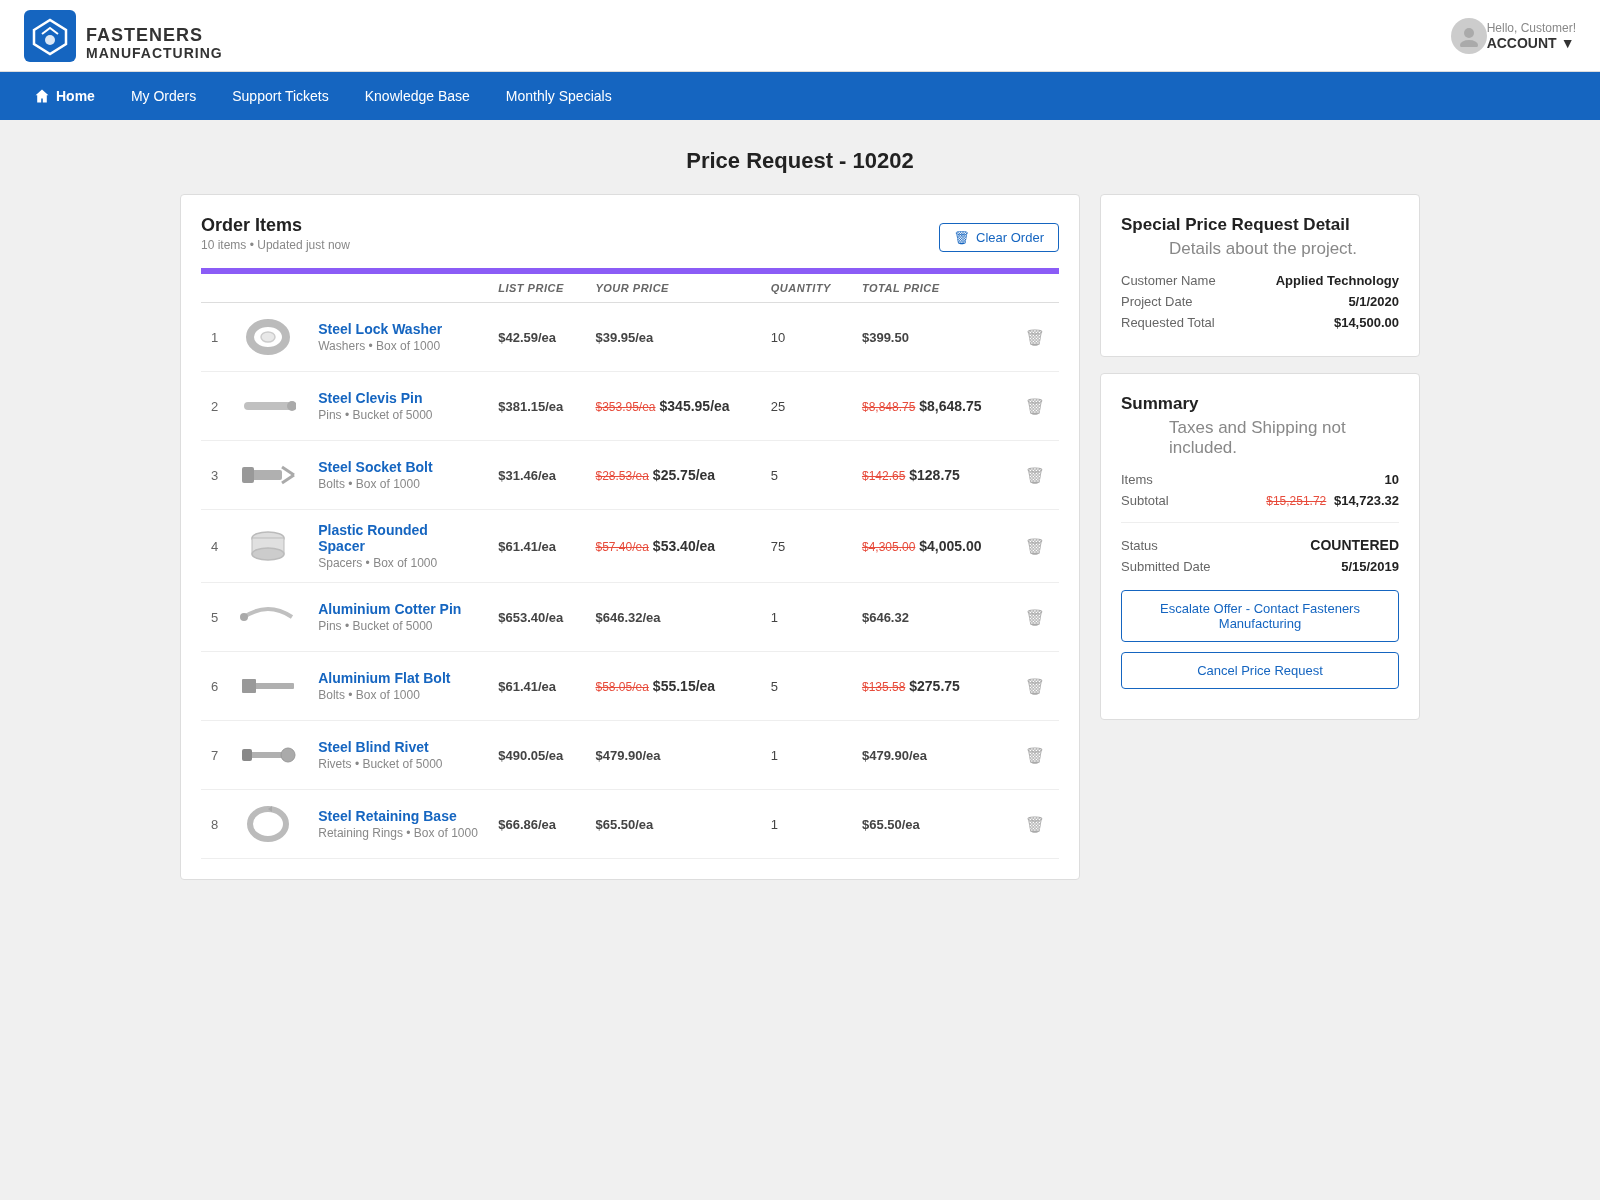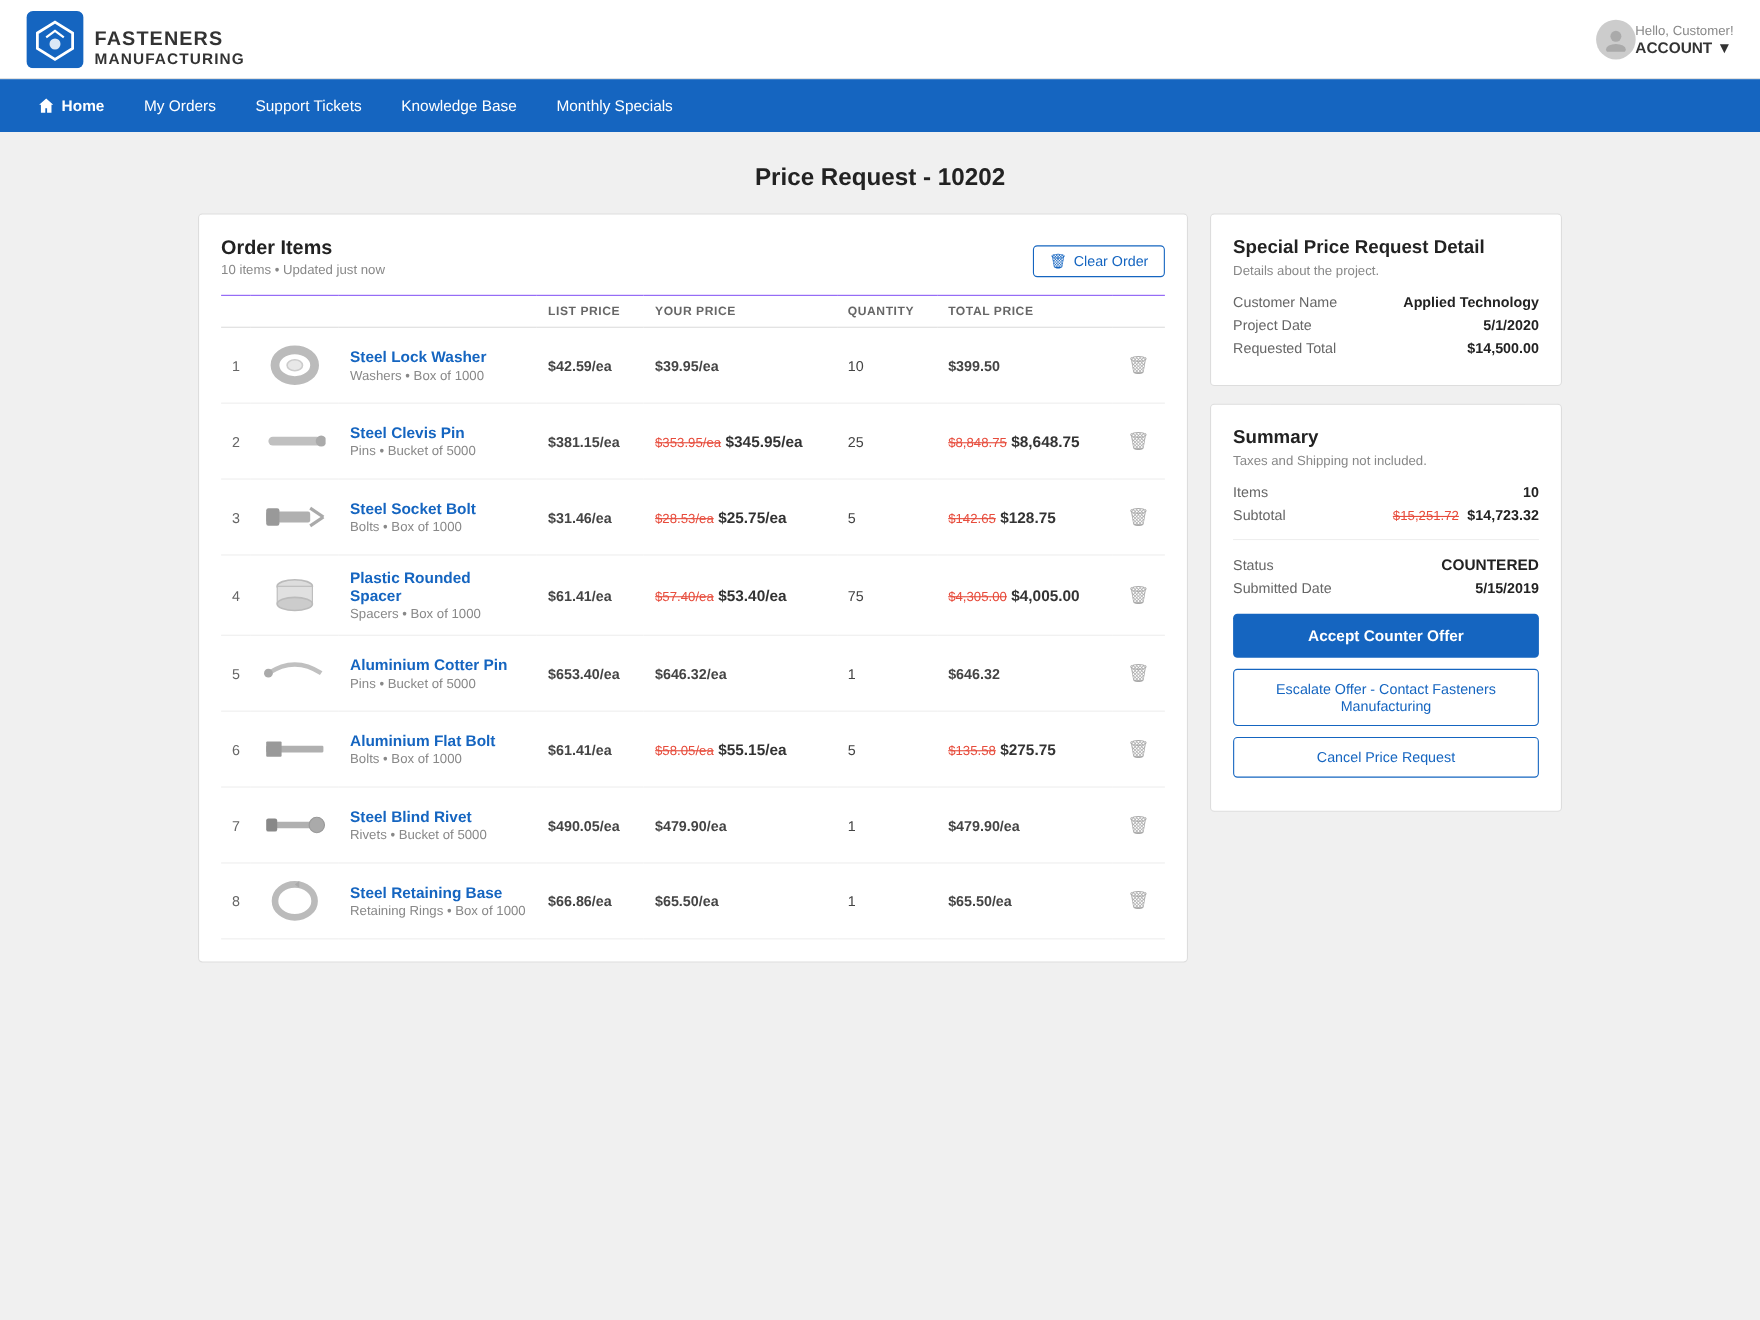--- a/index.html
+++ b/index.html
@@ -156,22 +156,23 @@
       cursor: pointer;
       font-size: 13px;
     }
 
     
     .items-table {
       width: 100%;
       border-collapse: collapse;
     }
     .items-table thead tr {
-      border-top: 1px solid #8b5cf6;
+      border-top: 6px solid #8b5cf6;
       border-bottom: 1px solid #ddd;
+      font-style: italic;
     }
     .items-table th {
       font-size: 11px;
       font-weight: 700;
       color: #666;
       text-align: left;
       padding: 8px 10px;
       letter-spacing: 0.5px;
     }
     .items-table td {
@@ -231,23 +232,24 @@
       padding: 20px;
       margin-bottom: 16px;
     }
     .detail-section-title {
       font-size: 17px;
       font-weight: 700;
       color: #222;
       margin-bottom: 4px;
     }
     .detail-section-sub {
-      font-size: 12px;
+      font-size: 17px;
       color: #888;
       margin-bottom: 14px;
+      margin-left: 48px;
     }
     .detail-row {
       display: flex;
       justify-content: space-between;
       align-items: baseline;
       margin-bottom: 6px;
       font-size: 13px;
     }
     .detail-label { color: #666; }
     .detail-value { font-weight: 700; color: #222; text-align: right; }
@@ -608,20 +610,19 @@
       <div class="detail-row">
         <span class="detail-label">Status</span>
         <span class="status-value">COUNTERED</span>
       </div>
       <div class="detail-row">
         <span class="detail-label">Submitted Date</span>
         <span class="detail-value">5/15/2019</span>
       </div>
 
       <div style="margin-top:16px;">
-        <button class="btn-accept">Accept Counter Offer</button>
         <button class="btn-outline">Escalate Offer - Contact Fasteners Manufacturing</button>
         <button class="btn-outline">Cancel Price Request</button>
       </div>
     </div>
 
   </div>
 </div>
 
 </body></html>

